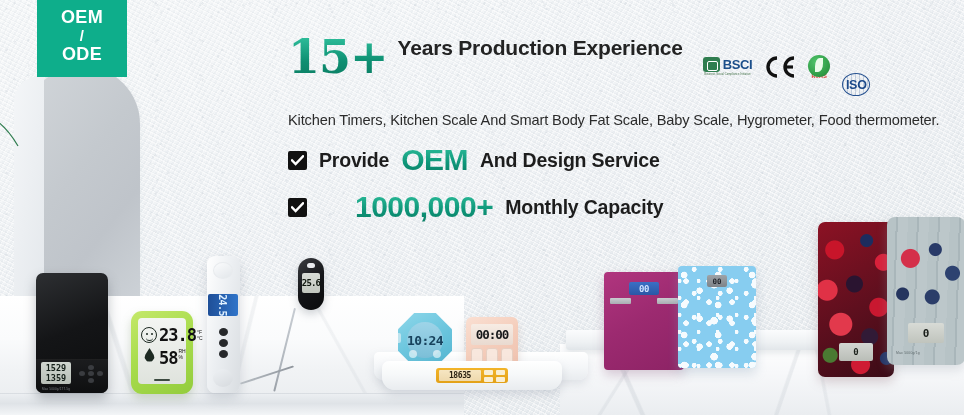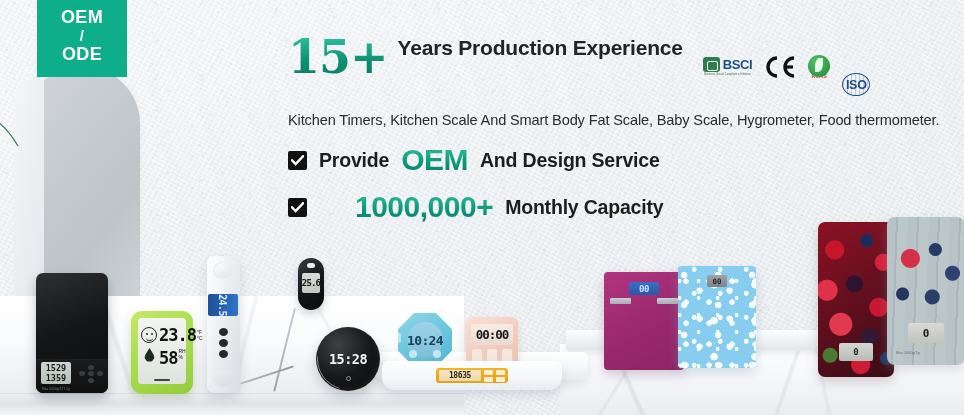--- a/index.html
+++ b/index.html
@@ -601,25 +601,20 @@
   </div>
 
   <div class="prod" id="probe">
     <div class="needle"></div>
     <div class="head">
       <div class="hole"></div>
       <div class="lcd plcd">25.6</div>
     </div>
   </div>
 
-  <div class="prod" id="round-timer">
-    <div class="ring"></div>
-    <div class="lcd tlcd">15:28</div>
-    <div class="dot"></div>
-  </div>
 
   <div class="prod" id="blue-timer">
     <div class="knob"></div>
     <div class="lcd face">10:24</div>
     <div class="pm">
         <i></i>
         <i></i>
       </div>
   </div>
 

